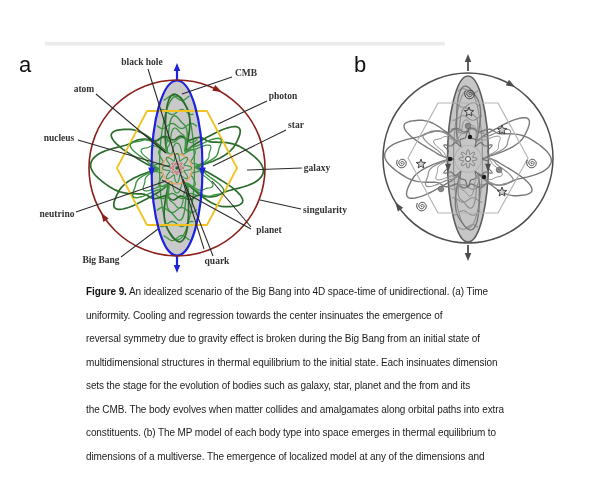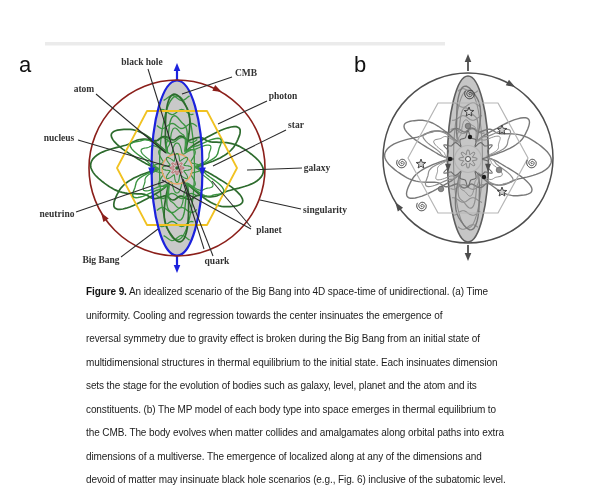--- a/index.html
+++ b/index.html
@@ -122,19 +122,18 @@
       </g>
     <text class="ptag" x="19" y="72">a</text>
     <text class="ptag" x="354" y="72">b</text>
   </svg>
 
   <div class="caption">
     <div class="cl"><b>Figure 9.</b> <span>An idealized scenario of the Big Bang into 4D space-time of unidirectional. (a) Time</span></div>
     <div class="cl">uniformity. Cooling and regression towards the center insinuates the emergence of</div>
     <div class="cl">reversal symmetry due to gravity effect is broken during the Big Bang from an initial state of</div>
     <div class="cl">multidimensional structures in thermal equilibrium to the initial state. Each insinuates dimension</div>
-    <div class="cl">sets the stage for the evolution of bodies such as galaxy, level, planet and the atom and its</div>
+    <div class="cl">sets the stage for the evolution of bodies such as galaxy, star, planet and the from and its</div>
+    <div class="cl">the CMB. The body evolves when matter collides and amalgamates along orbital paths into extra</div>
     <div class="cl">constituents. (b) The MP model of each body type into space emerges in thermal equilibrium to</div>
-    <div class="cl">the CMB. The body evolves when matter collides and amalgamates along orbital paths into extra</div>
-    <div class="cl">dimensions of a multiverse. The emergence of localized along at any of the dimensions and</div>
-    <div class="cl">devoid of matter may insinuate black hole scenarios (e.g., Fig. 6) inclusive of the subatomic level.</div>
+    <div class="cl">dimensions of a multiverse. The emergence of localized model at any of the dimensions and</div>
   </div>
 </div>
 
 </body></html>

